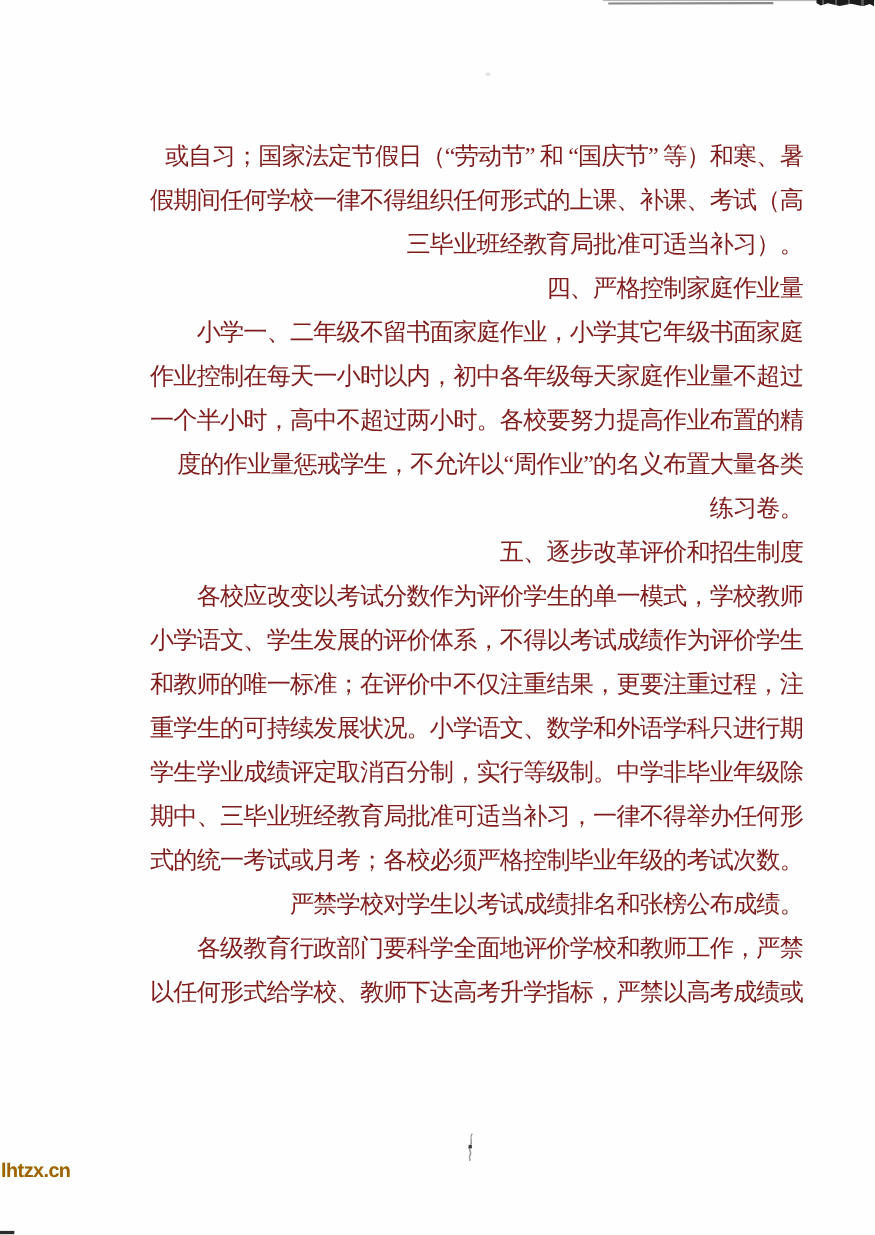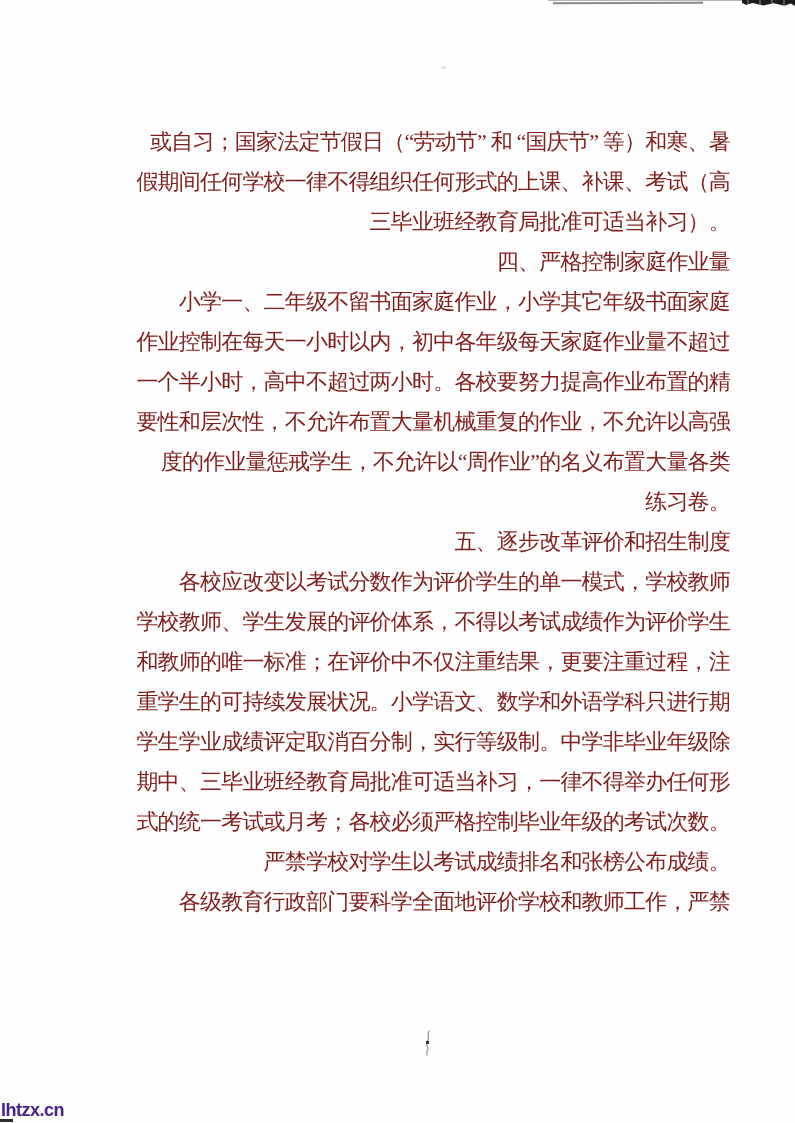--- a/index.html
+++ b/index.html
@@ -79,27 +79,27 @@
     top: 66px;
     width: 5px;
     height: 3px;
     background: #e3e3e3;
     border-radius: 50%;
   }
   
   .watermark {
     position: absolute;
     left: 1px;
-    top: 1101px;
+    top: 1055px;
     font-family: "Liberation Sans", "DejaVu Sans", sans-serif;
     font-weight: bold;
     font-size: 18px;
     line-height: 18px;
     letter-spacing: -0.5px;
-    color: #4c1d95;
+    color: #a16207;
     text-shadow: 0 0 1px rgba(160, 255, 120, 0.6);
   }
   .artifact-bottom-line {
     position: absolute;
     left: 0;
     top: 1119px;
     width: 13px;
     height: 3px;
     background: #2a2a2a;
   }
@@ -115,33 +115,33 @@
   <div class="artifact-speck"></div>
 
   <div class="text-block">
     <div class="doc-line">或自习；国家法定节假日（“劳动节” 和 “国庆节” 等）和寒、暑</div>
     <div class="doc-line">假期间任何学校一律不得组织任何形式的上课、补课、考试（高</div>
     <div class="doc-line">三毕业班经教育局批准可适当补习）。</div>
     <div class="doc-line">　　四、严格控制家庭作业量</div>
     <div class="doc-line">　　小学一、二年级不留书面家庭作业，小学其它年级书面家庭</div>
     <div class="doc-line">作业控制在每天一小时以内，初中各年级每天家庭作业量不超过</div>
     <div class="doc-line">一个半小时，高中不超过两小时。各校要努力提高作业布置的精</div>
-    <div class="doc-line">要性和层次性，不允许布置大量机械重复的作业，不允许以高强</div>
     <div class="doc-line">度的作业量惩戒学生，不允许以“周作业”的名义布置大量各类</div>
     <div class="doc-line">练习卷。</div>
     <div class="doc-line">　　五、逐步改革评价和招生制度</div>
     <div class="doc-line">　　各校应改变以考试分数作为评价学生的单一模式，学校教师</div>
-    <div class="doc-line">学校教师、学生发展的评价体系，不得以考试成绩作为评价学生</div>
+    <div class="doc-line">小学语文、学生发展的评价体系，不得以考试成绩作为评价学生</div>
     <div class="doc-line">和教师的唯一标准；在评价中不仅注重结果，更要注重过程，注</div>
     <div class="doc-line">重学生的可持续发展状况。小学语文、数学和外语学科只进行期</div>
     <div class="doc-line">学生学业成绩评定取消百分制，实行等级制。中学非毕业年级除</div>
     <div class="doc-line">期中、三毕业班经教育局批准可适当补习，一律不得举办任何形</div>
     <div class="doc-line">式的统一考试或月考；各校必须严格控制毕业年级的考试次数。</div>
     <div class="doc-line">严禁学校对学生以考试成绩排名和张榜公布成绩。</div>
     <div class="doc-line">　　各级教育行政部门要科学全面地评价学校和教师工作，严禁</div>
+    <div class="doc-line">以任何形式给学校、教师下达高考升学指标，严禁以高考成绩或</div>
   </div>
 
   <svg class="artifact-squiggle" viewBox="0 0 14 26" xmlns="http://www.w3.org/2000/svg">
     <path d="M8 1 C5 5, 10 8, 6 12 C4 15, 9 17, 6 21 C5 23, 7 24, 6 25" fill="none" stroke="#9a9a9a" stroke-width="1.3" stroke-linecap="round"></path>
     <rect x="5" y="11" width="3" height="3" fill="#3a3a3a"></rect>
   </svg>
 
   <div class="watermark">lhtzx.cn</div>
   <div class="artifact-bottom-line"></div>
 

